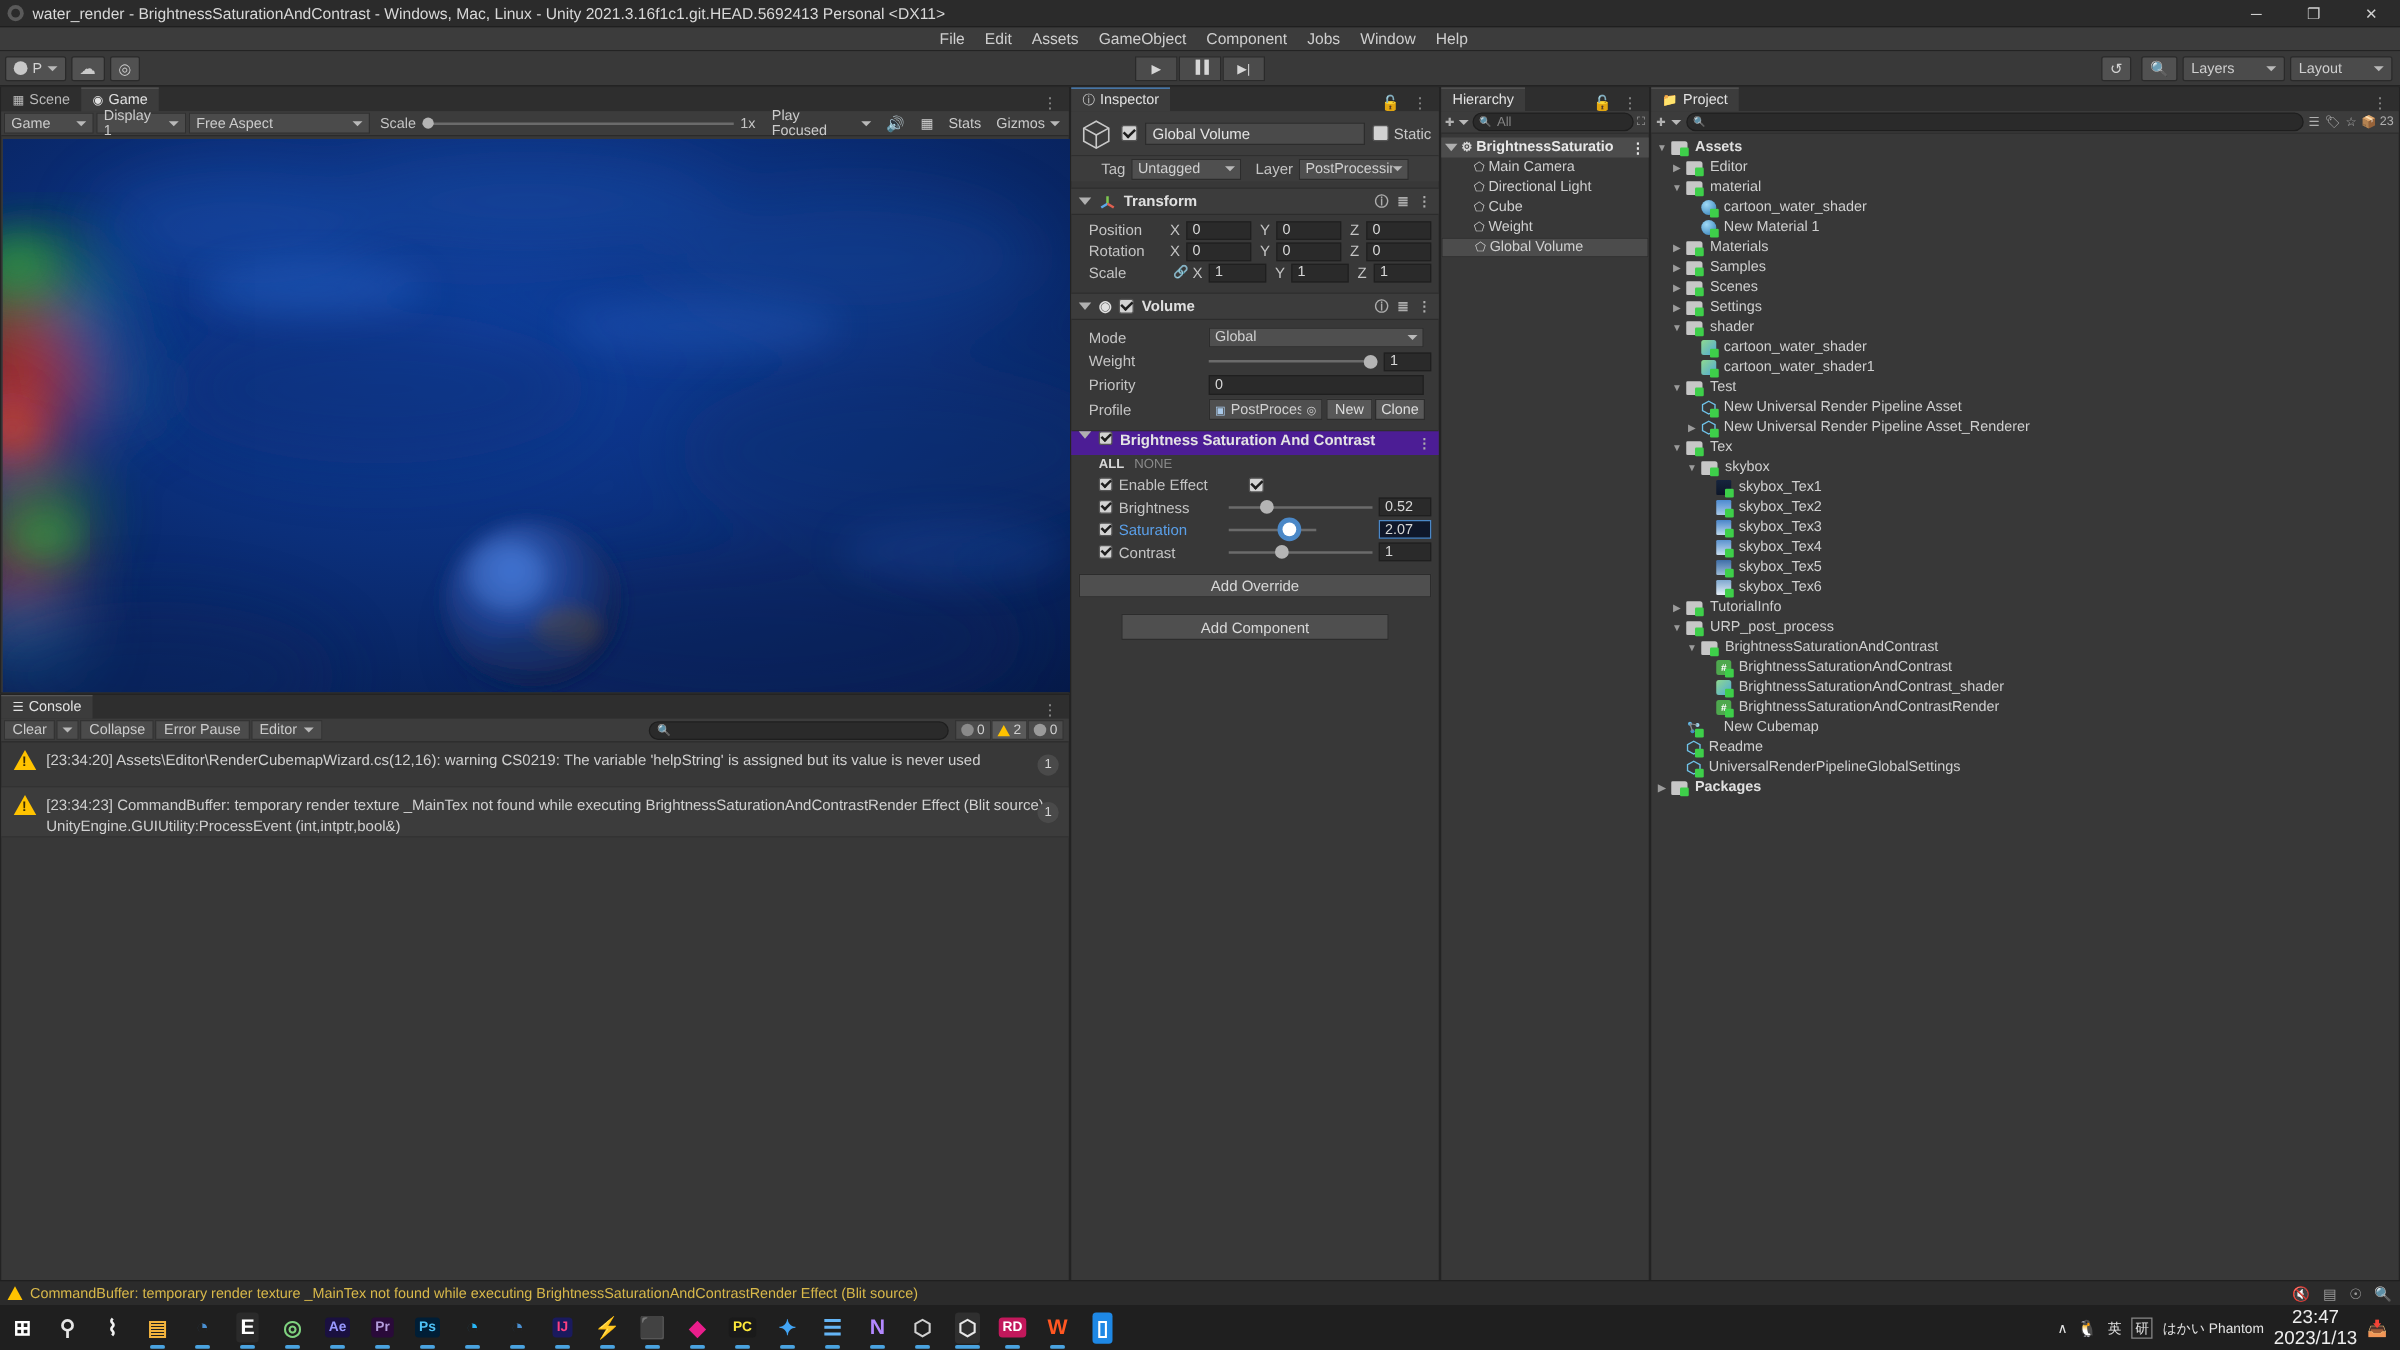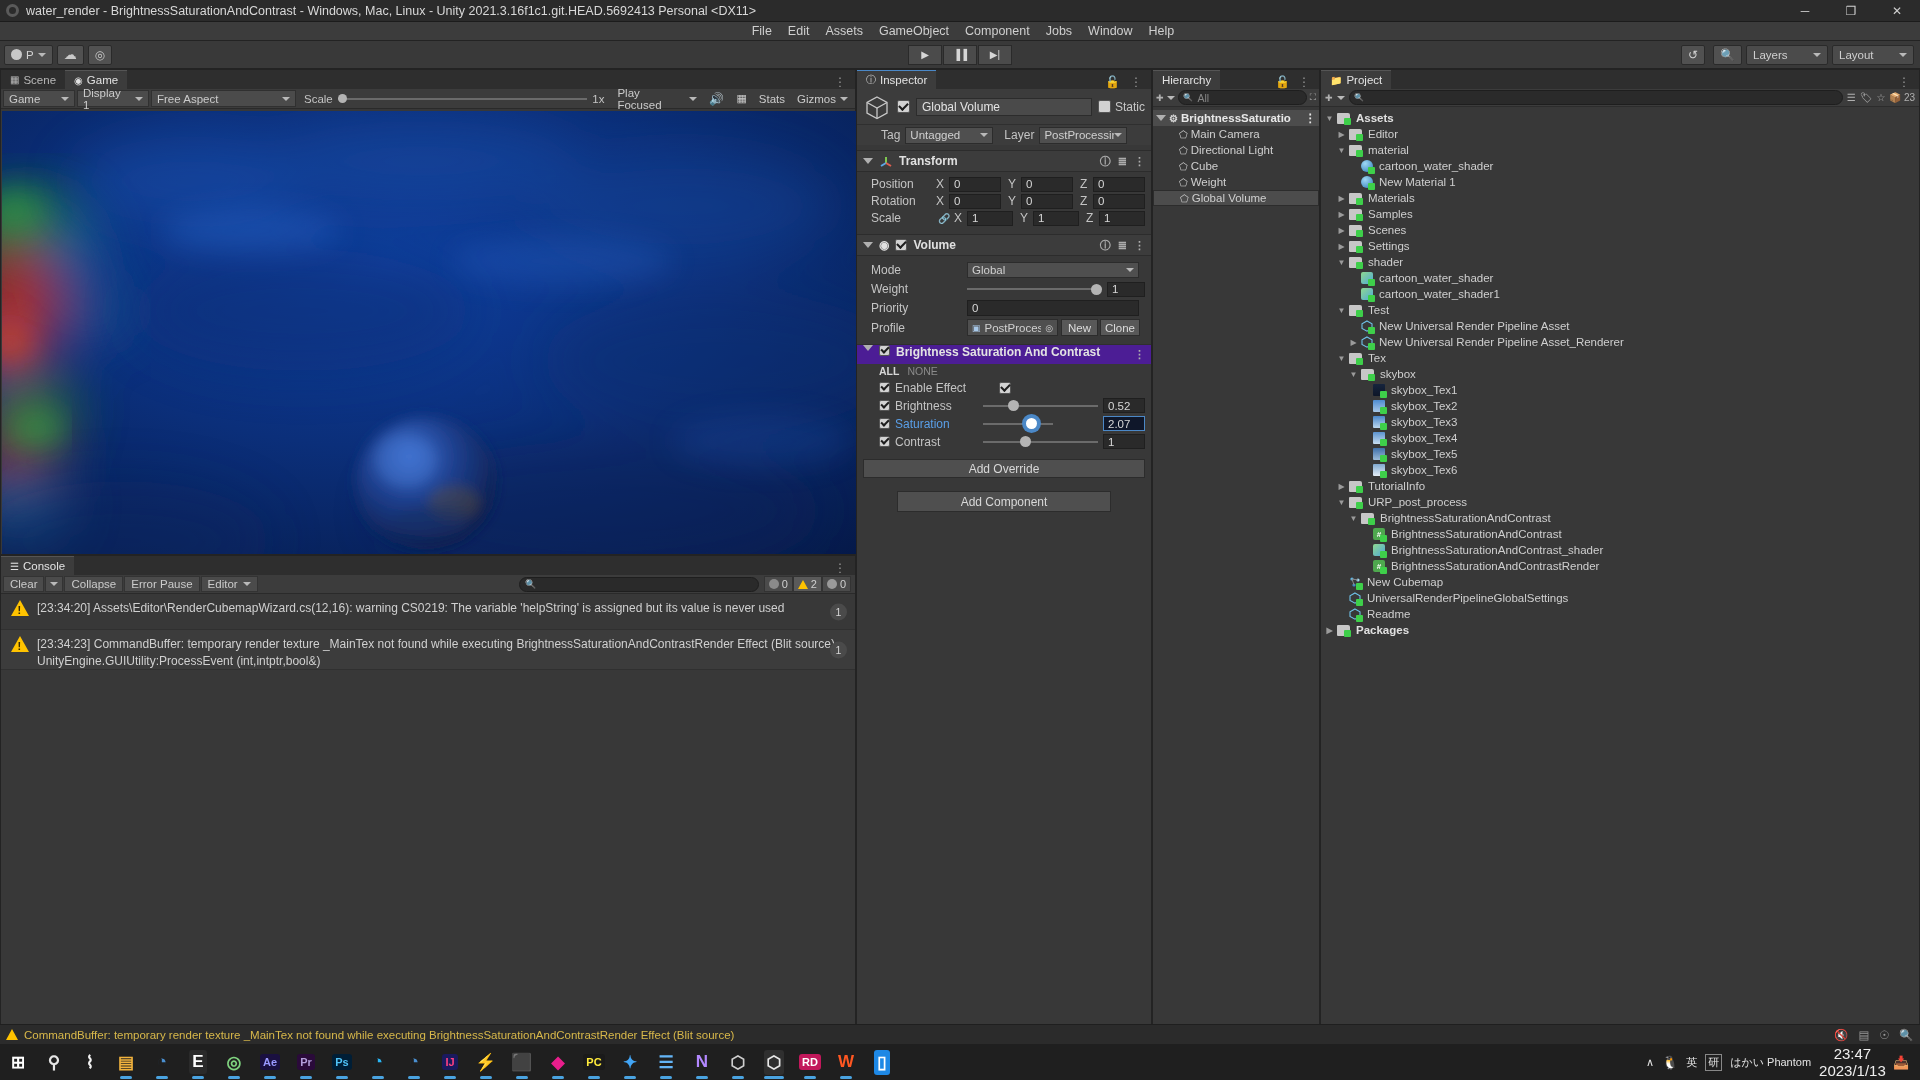--- a/index.html
+++ b/index.html
@@ -912,35 +912,35 @@
           </div>
           <div class="p-row" style="padding-left: 16px;">
             <span class="arw"></span>
             <span class="prefab"><svg width="12" height="12" viewBox="0 0 12 12">
                 <circle cx="3" cy="3" r="1.6" fill="#5fb8e8"></circle>
                 <circle cx="9" cy="4" r="1.6" fill="#9fd8f0"></circle>
                 <circle cx="5" cy="9" r="1.6" fill="#3f8fc8"></circle>
                 <line x1="3" y1="3" x2="9" y2="4" stroke="#8a8a8a"></line>
                 <line x1="3" y1="3" x2="5" y2="9" stroke="#8a8a8a"></line>
               </svg></span>
-            <span style="margin-left: 3px;">New Cubemap</span>
+            <span style="margin-left: 15px;">New Cubemap</span>
+          </div>
+          <div class="p-row" style="padding-left: 16px;">
+            <span class="arw"></span>
+            <span class="prefab"><svg width="12" height="12" viewBox="0 0 12 12">
+                <polygon points="6,1 11,3.8 11,8.4 6,11.2 1,8.4 1,3.8" fill="none" stroke="#6fc2e8" stroke-width="1.1"></polygon>
+              </svg></span>
+            <span style="margin-left: 3px;">Readme</span>
           </div>
           <div class="p-row" style="padding-left: 16px;">
             <span class="arw"></span>
             <span class="prefab"><svg width="12" height="12" viewBox="0 0 12 12">
                 <polygon points="6,1 11,3.8 11,8.4 6,11.2 1,8.4 1,3.8" fill="none" stroke="#6fc2e8" stroke-width="1.1"></polygon>
               </svg></span>
             <span style="margin-left: 3px;">UniversalRenderPipelineGlobalSettings</span>
-          </div>
-          <div class="p-row" style="padding-left: 16px;">
-            <span class="arw"></span>
-            <span class="prefab"><svg width="12" height="12" viewBox="0 0 12 12">
-                <polygon points="6,1 11,3.8 11,8.4 6,11.2 1,8.4 1,3.8" fill="none" stroke="#6fc2e8" stroke-width="1.1"></polygon>
-              </svg></span>
-            <span style="margin-left: 3px;">Readme</span>
           </div>
           <div class="p-row bold" style="padding-left: 4px;">
             <span class="arw">▶</span>
             <span class="fld" style="background: rgb(199, 199, 199); --x: 0;"></span>
             <span style="margin-left: 3px;">Packages</span>
           </div>
         </div>
     </div>
 
   </div>

